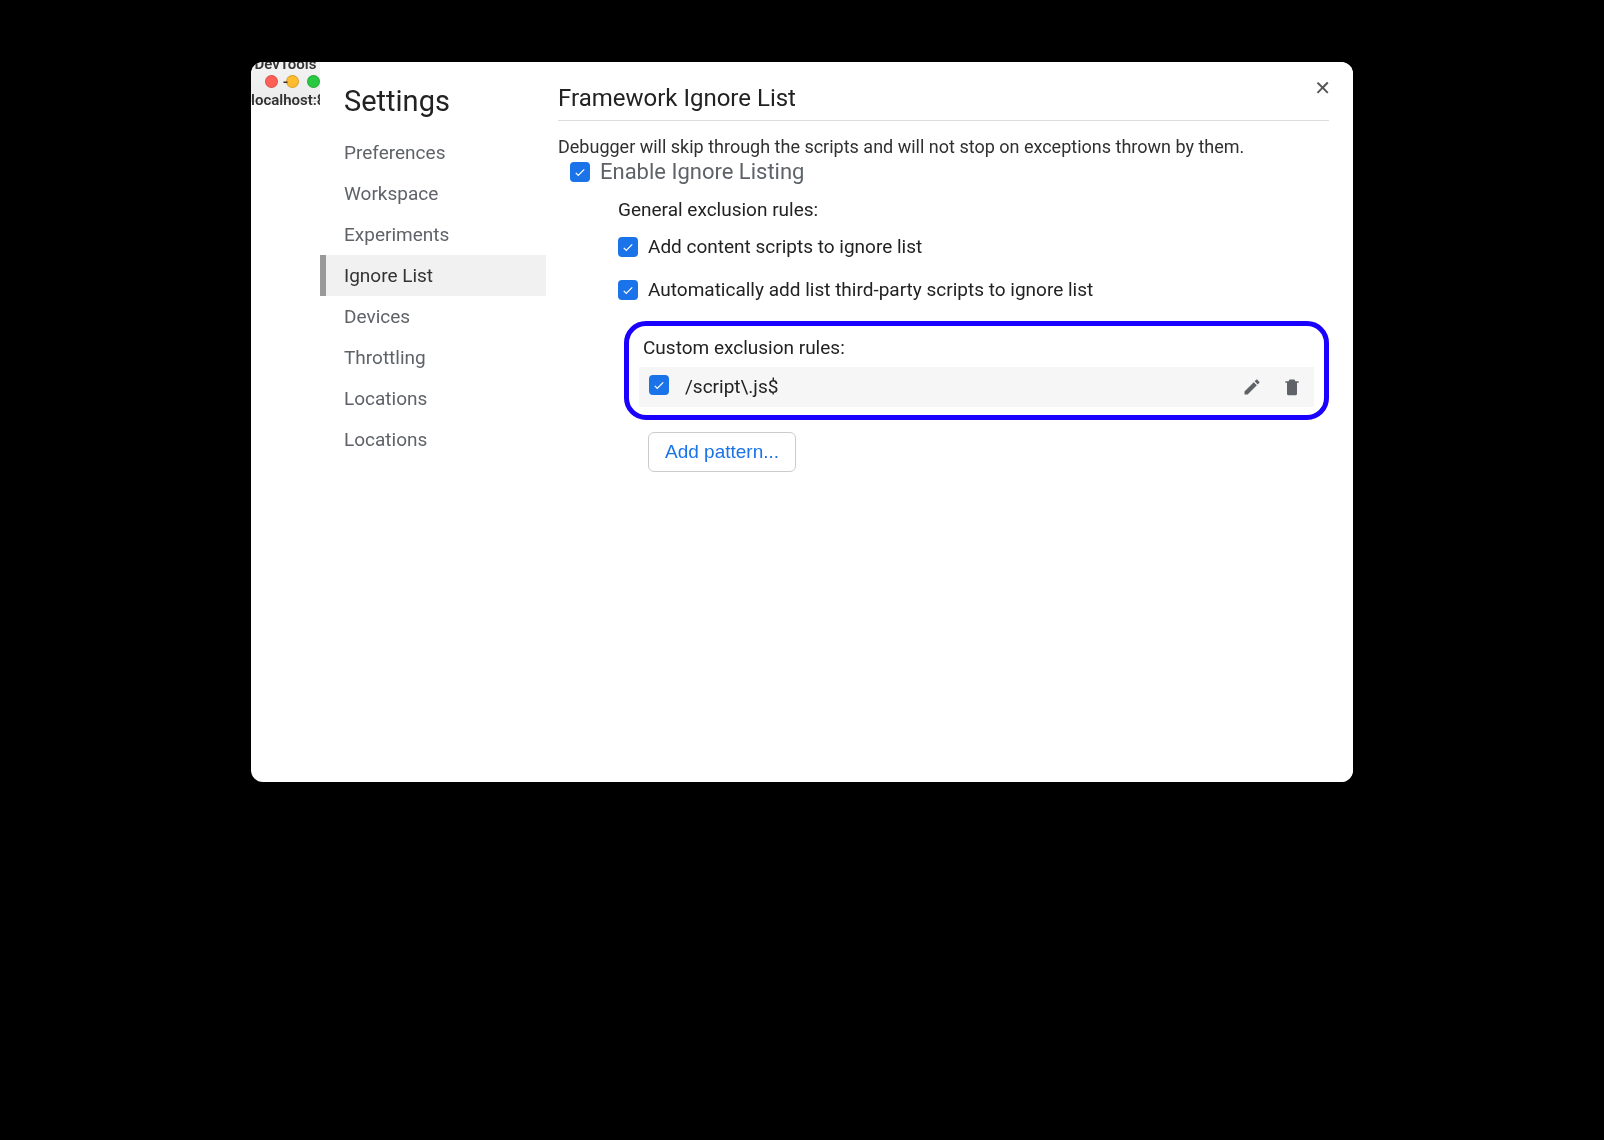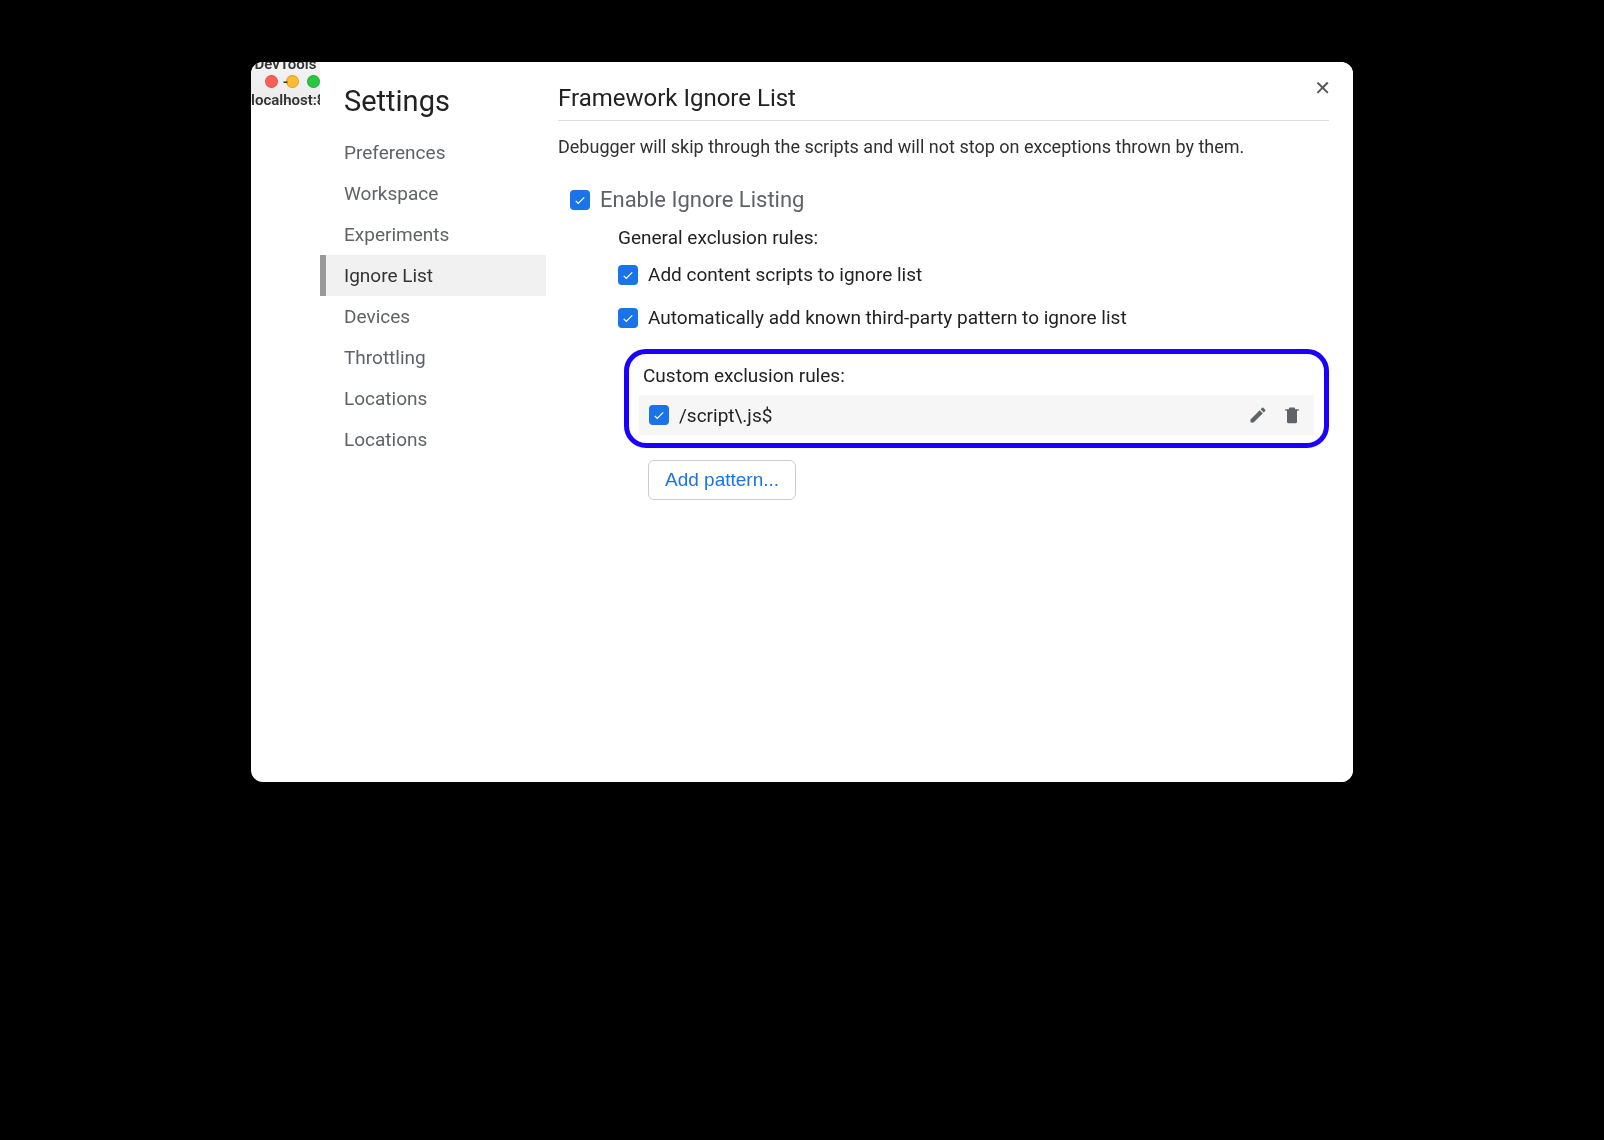--- a/index.html
+++ b/index.html
@@ -106,21 +106,20 @@
       font-weight: 400;
       color: #222;
       padding-bottom: 8px;
       border-bottom: 1px solid #ddd;
       margin-bottom: 14px;
     }
     .desc {
       font-size: 18px;
       color: #303030;
       line-height: 1.35;
-      margin-bottom: 28px;
     }
     .checkbox-row {
       display: flex;
       align-items: center;
       gap: 10px;
       margin-bottom: 14px;
     }
     .checkbox-row.main-toggle {
       margin-left: 12px;
     }
@@ -167,23 +166,22 @@
     }
     .subsection-label {
       font-size: 19px;
       color: #222;
       margin-bottom: 8px;
       margin-left: 4px;
     }
     .rule-row {
       background: #f6f6f6;
       display: flex;
-      align-items: center;
       padding: 8px 10px;
-      gap: 10px;
+      gap: 16px;
     }
     .rule-row .pattern {
       font-size: 19px;
       color: #222;
       flex: 1;
     }
     .icon-btn {
       width: 24px; height: 24px;
       display: flex; align-items: center; justify-content: center;
       cursor: pointer;
@@ -254,21 +252,21 @@
           </div>
           <span class="cb-label">Add content scripts to ignore list</span>
         </div>
 
         <div class="checkbox-row">
           <div class="cb">
             <svg viewBox="0 0 24 24">
                 <path fill="#fff" d="M9 16.2l-3.5-3.5L4 14.2 9 19.2 20 8.2l-1.5-1.5z"></path>
               </svg>
           </div>
-          <span class="cb-label">Automatically add known third-party pattern to ignore list</span>
+          <span class="cb-label">Automatically add list third-party scripts to ignore list</span>
         </div>
       </div>
 
       <div class="custom-section">
         <div class="highlight-box">
           <div class="subsection-label">Custom exclusion rules:</div>
           <div class="rule-row">
             <div class="cb">
               <svg viewBox="0 0 24 24">
                   <path fill="#fff" d="M9 16.2l-3.5-3.5L4 14.2 9 19.2 20 8.2l-1.5-1.5z"></path>

